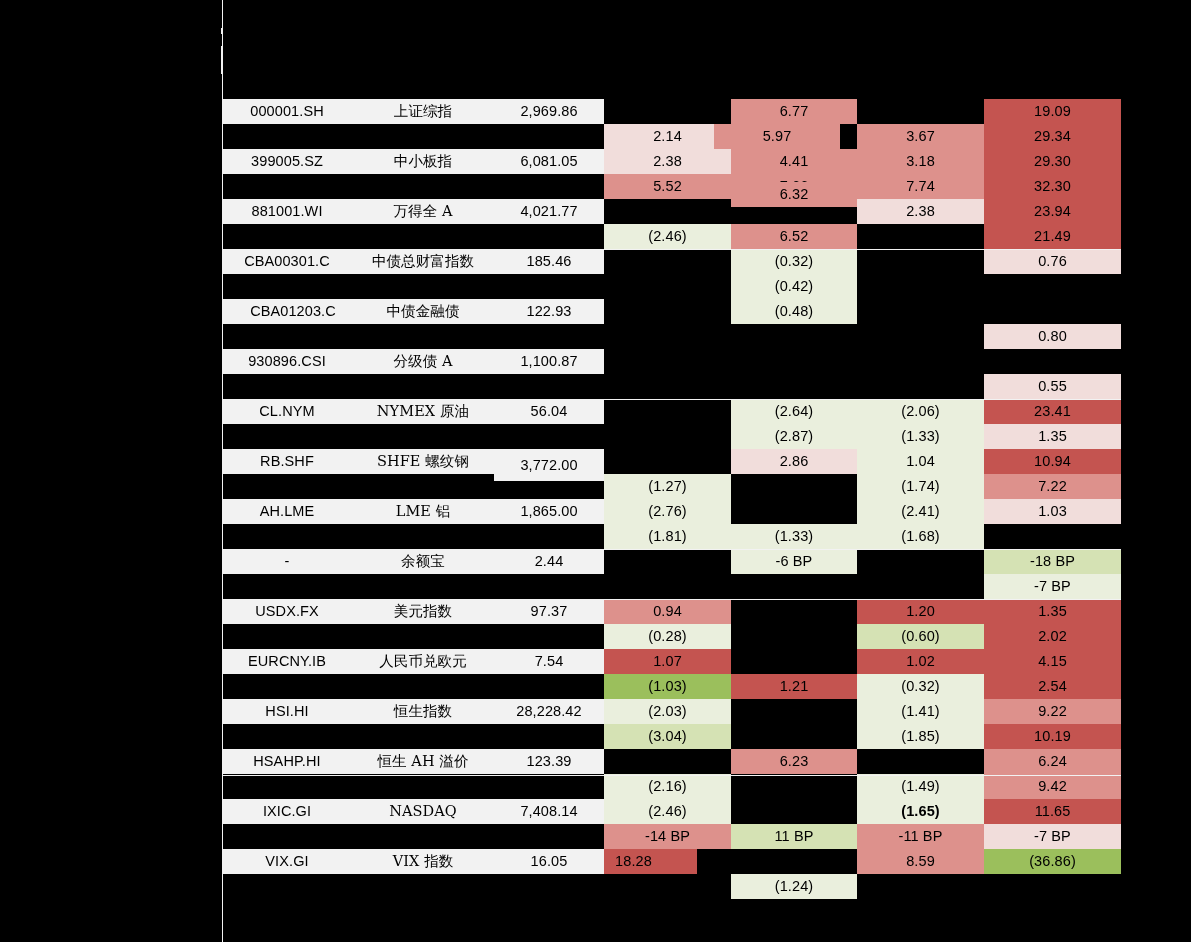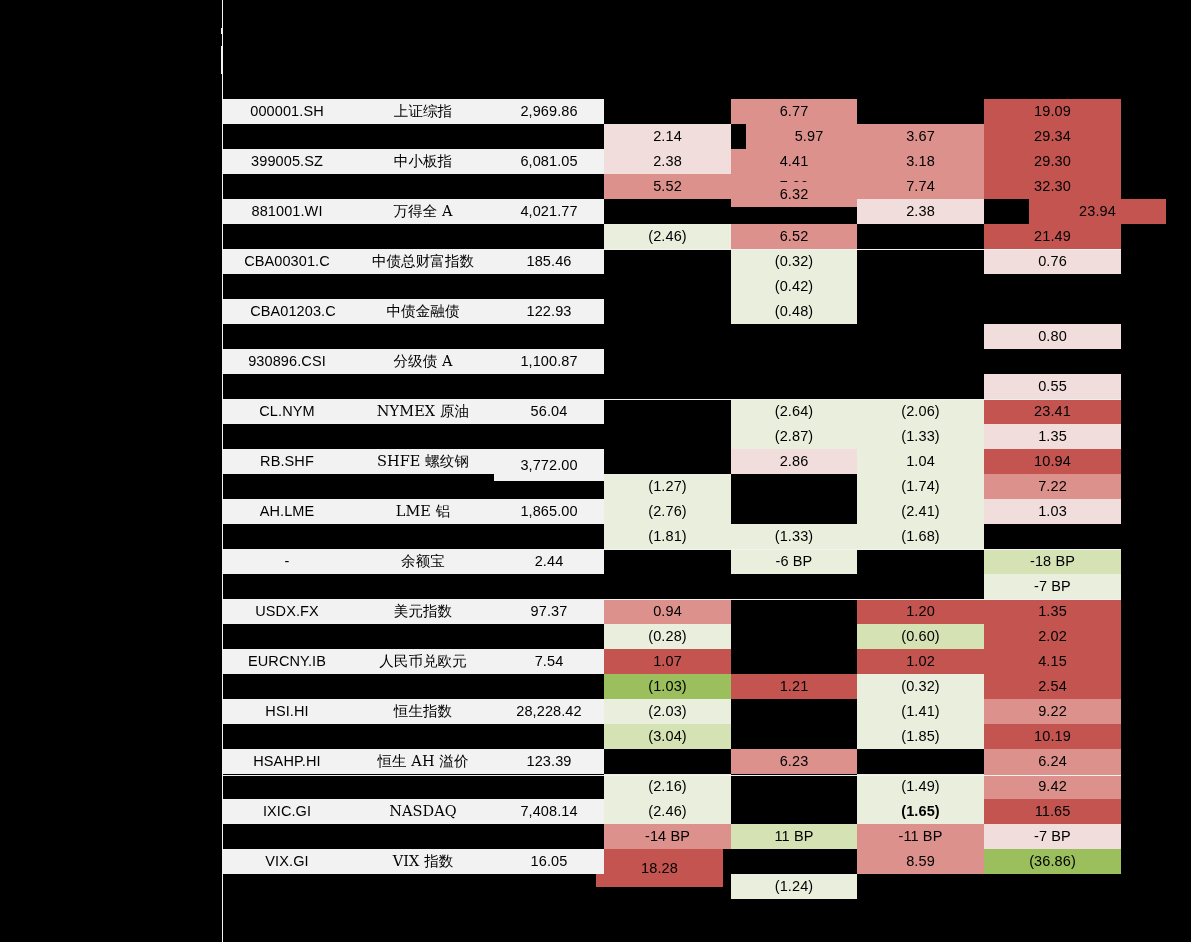--- a/index.html
+++ b/index.html
@@ -45,34 +45,34 @@
 </head>
 <body>
 
 <div id="sheet">
   <div class="vrule"></div>
   <div class="vrule-stub" style="top:28px;height:6px;"></div>
   <div class="vrule-stub" style="top:46px;height:28px;"></div>
 <div class="cell c-red2" style="left: 731px; top: 99px; width: 126px; height: 25px;">6.77</div>
     <div class="cell c-red3" style="left: 984px; top: 99px; width: 137px; height: 25px;">19.09</div>
     <div class="cell c-red1" style="left: 604px; top: 124px; width: 127px; height: 25px;">2.14</div>
-    <div class="cell c-red2" style="left: 746px; top: 124px; width: 126px; height: 25px;">5.97</div>
+    <div class="cell c-red2" style="left: 714px; top: 124px; width: 126px; height: 25px;">5.97</div>
     <div class="cell c-red2" style="left: 857px; top: 124px; width: 127px; height: 25px;">3.67</div>
     <div class="cell c-red3" style="left: 984px; top: 124px; width: 137px; height: 25px;">29.34</div>
     <div class="cell c-red1" style="left: 604px; top: 149px; width: 127px; height: 25px;">2.38</div>
     <div class="cell c-red2" style="left: 731px; top: 149px; width: 126px; height: 25px;">4.41</div>
     <div class="cell c-red2" style="left: 857px; top: 149px; width: 127px; height: 25px;">3.18</div>
     <div class="cell c-red3" style="left: 984px; top: 149px; width: 137px; height: 25px;">29.30</div>
     <div class="cell c-red2" style="left: 604px; top: 174px; width: 127px; height: 25px;">5.52</div>
     <div class="cell c-red2" style="left: 731px; top: 174px; width: 126px; height: 25px;">7.66</div>
     <div class="cell c-red2" style="left: 857px; top: 174px; width: 127px; height: 25px;">7.74</div>
     <div class="cell c-red3" style="left: 984px; top: 174px; width: 137px; height: 25px;">32.30</div>
     <div class="cell c-red2" style="left: 731px; top: 182px; width: 126px; height: 25px;">6.32</div>
     <div class="cell c-red1" style="left: 857px; top: 199px; width: 127px; height: 25px;">2.38</div>
-    <div class="cell c-red3" style="left: 1029px; top: 199px; width: 137px; height: 25px;">23.94</div>
+    <div class="cell c-red3" style="left: 984px; top: 199px; width: 137px; height: 25px;">23.94</div>
     <div class="cell c-grn1" style="left: 604px; top: 224px; width: 127px; height: 25px;">(2.46)</div>
     <div class="cell c-red2" style="left: 731px; top: 224px; width: 126px; height: 25px;">6.52</div>
     <div class="cell c-red3" style="left: 984px; top: 224px; width: 137px; height: 25px;">21.49</div>
     <div class="cell c-grn1" style="left: 731px; top: 249px; width: 126px; height: 25px;">(0.32)</div>
     <div class="cell c-red1" style="left: 984px; top: 249px; width: 137px; height: 25px;">0.76</div>
     <div class="cell c-grn1" style="left: 731px; top: 274px; width: 126px; height: 25px;">(0.42)</div>
     <div class="cell c-grn1" style="left: 731px; top: 299px; width: 126px; height: 25px;">(0.48)</div>
     <div class="cell c-red1" style="left: 984px; top: 324px; width: 137px; height: 25px;">0.80</div>
     <div class="cell c-red1" style="left: 984px; top: 374px; width: 137px; height: 25px;">0.55</div>
     <div class="cell c-grn1" style="left: 731px; top: 399px; width: 126px; height: 25px;">(2.64)</div>
@@ -120,21 +120,21 @@
     <div class="cell c-grn1" style="left: 604px; top: 774px; width: 127px; height: 25px;">(2.16)</div>
     <div class="cell c-grn1" style="left: 857px; top: 774px; width: 127px; height: 25px;">(1.49)</div>
     <div class="cell c-red2" style="left: 984px; top: 774px; width: 137px; height: 25px;">9.42</div>
     <div class="cell c-grn1" style="left: 604px; top: 799px; width: 127px; height: 25px;">(2.46)</div>
     <div class="cell c-grn1" style="left: 857px; top: 799px; width: 127px; height: 25px; font-weight: bold;">(1.65)</div>
     <div class="cell c-red3" style="left: 984px; top: 799px; width: 137px; height: 25px;">11.65</div>
     <div class="cell c-red2" style="left: 604px; top: 824px; width: 127px; height: 25px;">-14 BP</div>
     <div class="cell c-grn2" style="left: 731px; top: 824px; width: 126px; height: 25px;">11 BP</div>
     <div class="cell c-red2" style="left: 857px; top: 824px; width: 127px; height: 25px;">-11 BP</div>
     <div class="cell c-red1" style="left: 984px; top: 824px; width: 137px; height: 25px;">-7 BP</div>
-    <div class="cell c-red3" style="left: 596px; top: 849px; width: 127px; height: 38px;">18.28</div>
+    <div class="cell c-red3" style="left: 570px; top: 849px; width: 127px; height: 25px;">18.28</div>
     <div class="cell c-red2" style="left: 857px; top: 849px; width: 127px; height: 25px;">8.59</div>
     <div class="cell c-grn3" style="left: 984px; top: 849px; width: 137px; height: 25px;">(36.86)</div>
     <div class="cell c-grn1" style="left: 731px; top: 874px; width: 126px; height: 25px;">(1.24)</div>
     <div class="cell label-cell lbl-code" style="left: 222px; top: 99px; width: 130px; height: 25px;">000001.SH</div>
     <div class="cell label-cell lbl-name" style="left: 352px; top: 99px; width: 142px; height: 25px;">上证综指</div>
     <div class="cell label-cell lbl-val" style="left: 494px; top: 99px; width: 110px; height: 25px;">2,969.86</div>
     <div class="cell label-cell lbl-code" style="left: 222px; top: 149px; width: 130px; height: 25px;">399005.SZ</div>
     <div class="cell label-cell lbl-name" style="left: 352px; top: 149px; width: 142px; height: 25px;">中小板指</div>
     <div class="cell label-cell lbl-val" style="left: 494px; top: 149px; width: 110px; height: 25px;">6,081.05</div>
     <div class="cell label-cell lbl-code" style="left: 222px; top: 199px; width: 130px; height: 25px;">881001.WI</div>

